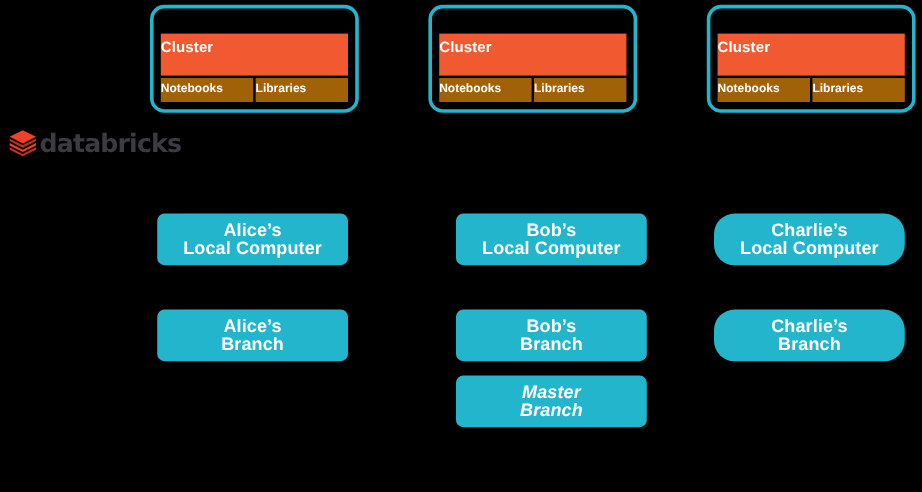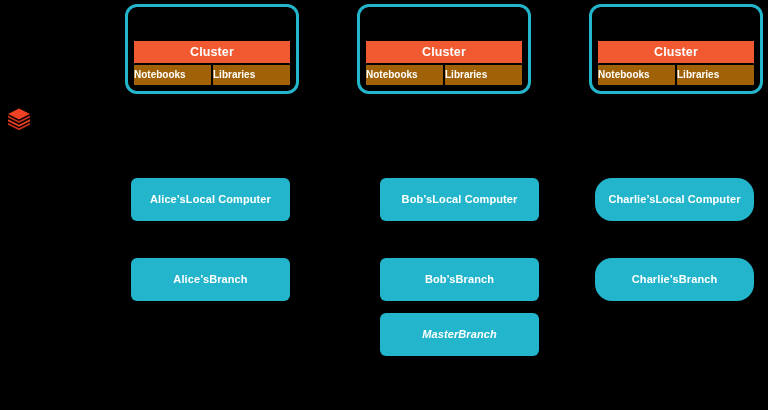--- a/index.html
+++ b/index.html
@@ -30,23 +30,22 @@
     flex-direction: column;
     justify-content: flex-end;
     padding: 6px;
   }
   .cluster-group.g1 { left: 125px; }
   .cluster-group.g2 { left: 357px; }
   .cluster-group.g3 { left: 589px; }
 
   .cluster-bar {
     background: #f15a31;
-    height: 22px;
+    height: 35px;
     line-height: 22px;
-    text-align: center;
     color: #ffffff;
     font-size: 12.5px;
     font-weight: bold;
     letter-spacing: 0.1px;
     margin-bottom: 2px;
   }
 
   .cluster-sub-row {
     display: flex;
     gap: 2px;
@@ -88,25 +87,25 @@
   }
 
   
   .card {
     position: absolute;
     width: 159px;
     height: 43px;
     background: #23b5cc;
     border-radius: 6px;
     color: #ffffff;
-    font-size: 11px;
+    font-size: 15px;
     font-weight: bold;
     line-height: 15px;
     display: flex;
-    flex-direction: row;
+    flex-direction: column;
     align-items: center;
     justify-content: center;
     text-align: center;
     letter-spacing: 0.1px;
   }
   .card .l1, .card .l2 { display: block; }
 
   
   .col-a { left: 131px; }
   .col-b { left: 363px; margin-left: 17px; }
@@ -146,20 +145,21 @@
 
 <div class="logo-wrap">
   <span class="logo-mark">
     <svg width="26" height="26" viewBox="0 0 26 26" xmlns="http://www.w3.org/2000/svg">
       <polygon points="13,1.5 24,7 13,12.5 2,7" fill="#ef4123"></polygon>
       <polygon points="2,8.6 13,14.1 24,8.6 24,10.6 13,16.1 2,10.6" fill="#c4301b"></polygon>
       <polygon points="2,12.2 13,17.7 24,12.2 24,14.2 13,19.7 2,14.2" fill="#ef4123"></polygon>
       <polygon points="2,15.8 13,21.3 24,15.8 24,17.8 13,23.3 2,17.8" fill="#c4301b"></polygon>
     </svg>
   </span>
+  <span class="logo-text">databricks</span>
 </div>
 
 <div class="card col-a row-local">
   <span class="l1">Alice’s</span>
   <span class="l2">Local Computer</span>
 </div>
 <div class="card col-b row-local">
   <span class="l1">Bob’s</span>
   <span class="l2">Local Computer</span>
 </div>

